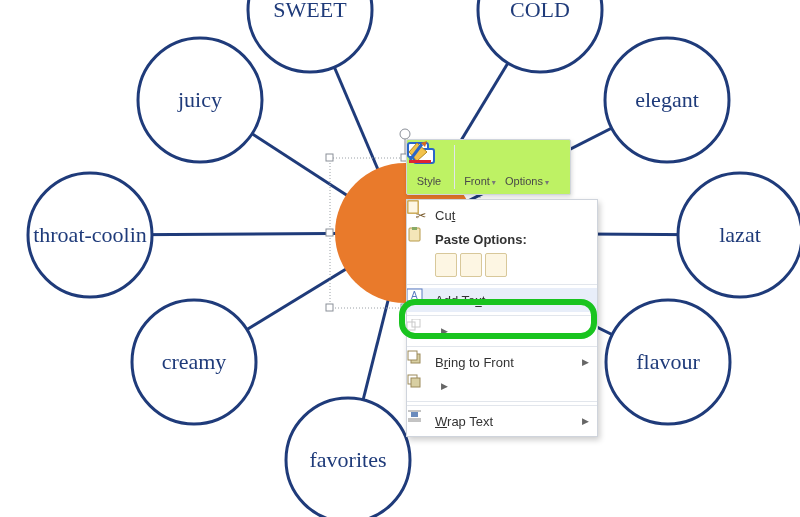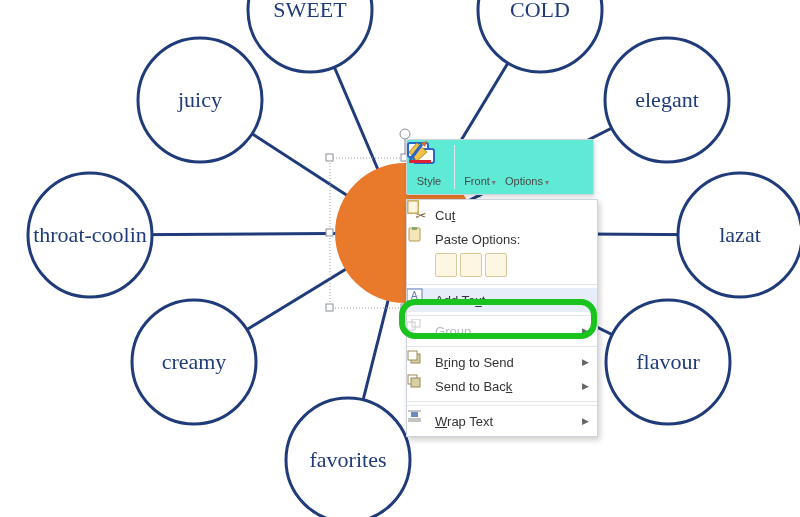--- a/index.html
+++ b/index.html
@@ -5,21 +5,21 @@
   html,body{margin:0;padding:0;width:800px;height:517px;background:#fff;font-family:"Segoe UI",Arial,sans-serif;overflow:hidden;position:relative}
   .canvas{position:absolute;inset:0}
   svg{position:absolute;inset:0}
   .bubble{stroke:#1f3b7a;stroke-width:3;fill:#fff}
   .center{fill:#e97a2b;stroke:none}
   .bubble-text{fill:#1f3b7a;font-family:Georgia,'Times New Roman',serif;font-size:22px;text-anchor:middle;dominant-baseline:middle}
   .sel{fill:none;stroke:#9aa0a6;stroke-dasharray:1 2}
   .handle{fill:#fff;stroke:#8a8f98;stroke-width:1}
   .rot{fill:#fff;stroke:#8a8f98}
   
-  .mini{position:absolute;left:406px;top:139px;width:188px;height:56px;background:#5eead4;border:1px solid #cfd4dc;border-radius:2px;box-shadow:1px 2px 4px rgba(0,0,0,.15);display:flex;align-items:center;padding:3px 6px;box-sizing:border-box;gap:9px}
+  .mini{position:absolute;left:406px;top:139px;width:165px;height:56px;background:#bef264;border:1px solid #cfd4dc;border-radius:2px;box-shadow:1px 2px 4px rgba(0,0,0,.15);display:flex;align-items:center;padding:3px 6px;box-sizing:border-box;gap:9px}
   .mini .btn{display:flex;flex-direction:column;align-items:center;font-size:11px;color:#494949;cursor:default}
   .mini .btn .ic{width:32px;height:28px;display:flex;align-items:center;justify-content:center}
   .mini .sep{width:1px;height:44px;background:#e2e6ec}
   .dd{display:inline-block;font-size:8px;color:#777;margin-left:2px}
   
   .menu{position:absolute;left:406px;top:199px;width:190px;background:#fff;border:1px solid #cfd4dc;box-shadow:2px 3px 6px rgba(0,0,0,.2);padding:3px 0;font-size:13px;color:#333}
   .menu .row{display:flex;align-items:center;height:24px;padding:0 8px 0 0;position:relative}
   .menu .row.hl{background:#e8eef9}
   .menu .row.dis{color:#b4b8bf}
   .menu .ic{width:28px;display:flex;align-items:center;justify-content:center;color:#7a5c2e;flex:none}
@@ -142,21 +142,21 @@
     <span class="ic">✂</span>
     <span class="tx"><span>Cu</span><u>t</u></span>
   </div>
   <div class="row">
     <span class="ic">
       <svg width="15" height="15">
           <rect x="2" y="1" width="11" height="13" rx="1" fill="#f4e6b8" stroke="#b79a4a"></rect>
           <rect x="5" y="0" width="5" height="3" fill="#8a6"></rect>
         </svg>
     </span>
-    <span class="tx" style="font-weight:400">Paste Options:</span>
+    <span class="tx" style="font-weight:700">Paste Options:</span>
   </div>
   <div class="paste-opts">
     <div class="po">
         <svg width="12" height="14">
           <rect x="1" y="1" width="10" height="12" fill="#fdf6e3" stroke="#c7a34a"></rect>
         </svg>
       </div>
     <div class="po">
         <svg width="12" height="14">
           <rect x="1" y="1" width="10" height="12" fill="#fdf6e3" stroke="#c7a34a"></rect>
@@ -179,42 +179,40 @@
     <span class="tx"><span>Add Te</span><u>x</u><span>t</span></span>
   </div>
   <hr>
   <div class="row dis">
     <span class="ic">
       <svg width="15" height="14" opacity=".45">
           <rect x="0" y="3" width="8" height="8" fill="none" stroke="#888"></rect>
           <rect x="5" y="0" width="8" height="8" fill="none" stroke="#888"></rect>
         </svg>
     </span>
-    <span class="tx"><u>G</u><span>roup</span></span>
     <span class="ar">▶</span>
   </div>
   <hr>
   <div class="row">
     <span class="ic">
       <svg width="15" height="14">
           <rect x="4" y="4" width="9" height="9" fill="#d8cfa2" stroke="#9b8a5a"></rect>
           <rect x="1" y="1" width="9" height="9" fill="#fff" stroke="#9b8a5a"></rect>
         </svg>
     </span>
-    <span class="tx"><span>B</span><u>r</u><span>ing to Send</span></span>
+    <span class="tx"><span>B</span><u>r</u><span>ing to Front</span></span>
     <span class="ar">▶</span>
   </div>
   <div class="row">
     <span class="ic">
       <svg width="15" height="14">
           <rect x="1" y="1" width="9" height="9" fill="#fff" stroke="#9b8a5a"></rect>
           <rect x="4" y="4" width="9" height="9" fill="#d8cfa2" stroke="#9b8a5a"></rect>
         </svg>
     </span>
-    <span class="tx"><span>Send to Bac</span><u>k</u></span>
     <span class="ar">▶</span>
   </div>
   <hr>
   <hr>
   <div class="row">
     <span class="ic">
       <svg width="15" height="14">
           <rect x="4" y="3" width="7" height="5" fill="#6a8bbd"></rect>
           <line x1="1" y1="2" x2="14" y2="2" stroke="#888"></line>
           <line x1="1" y1="10" x2="14" y2="10" stroke="#888"></line>

